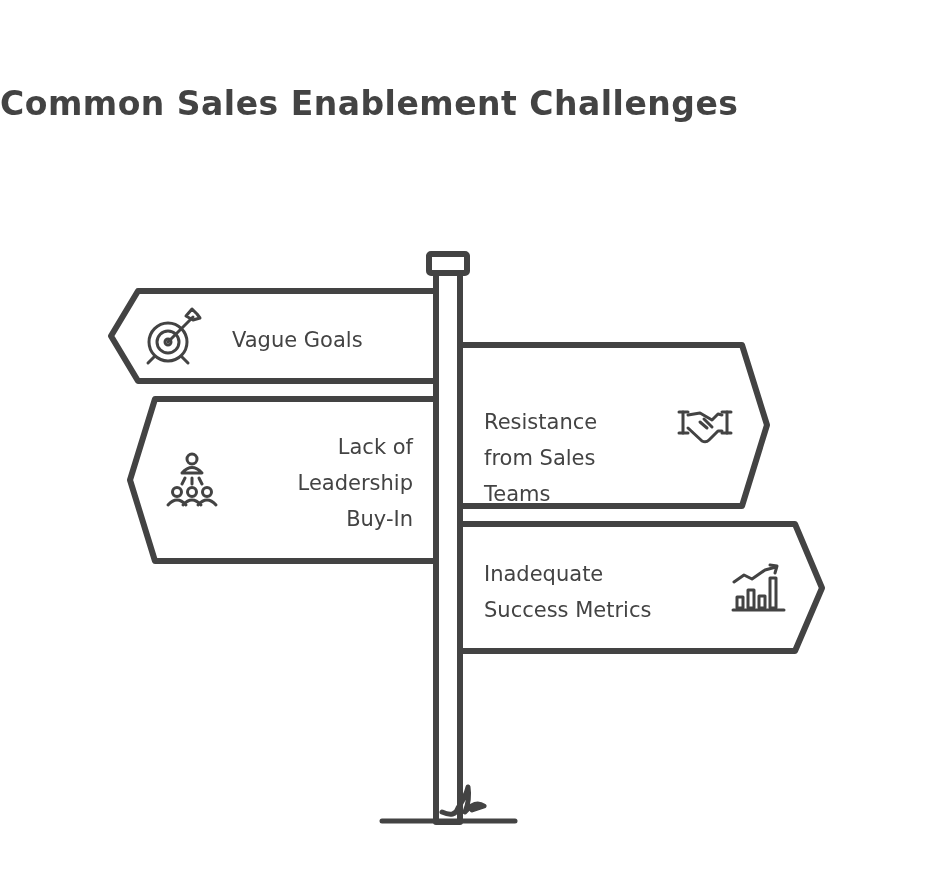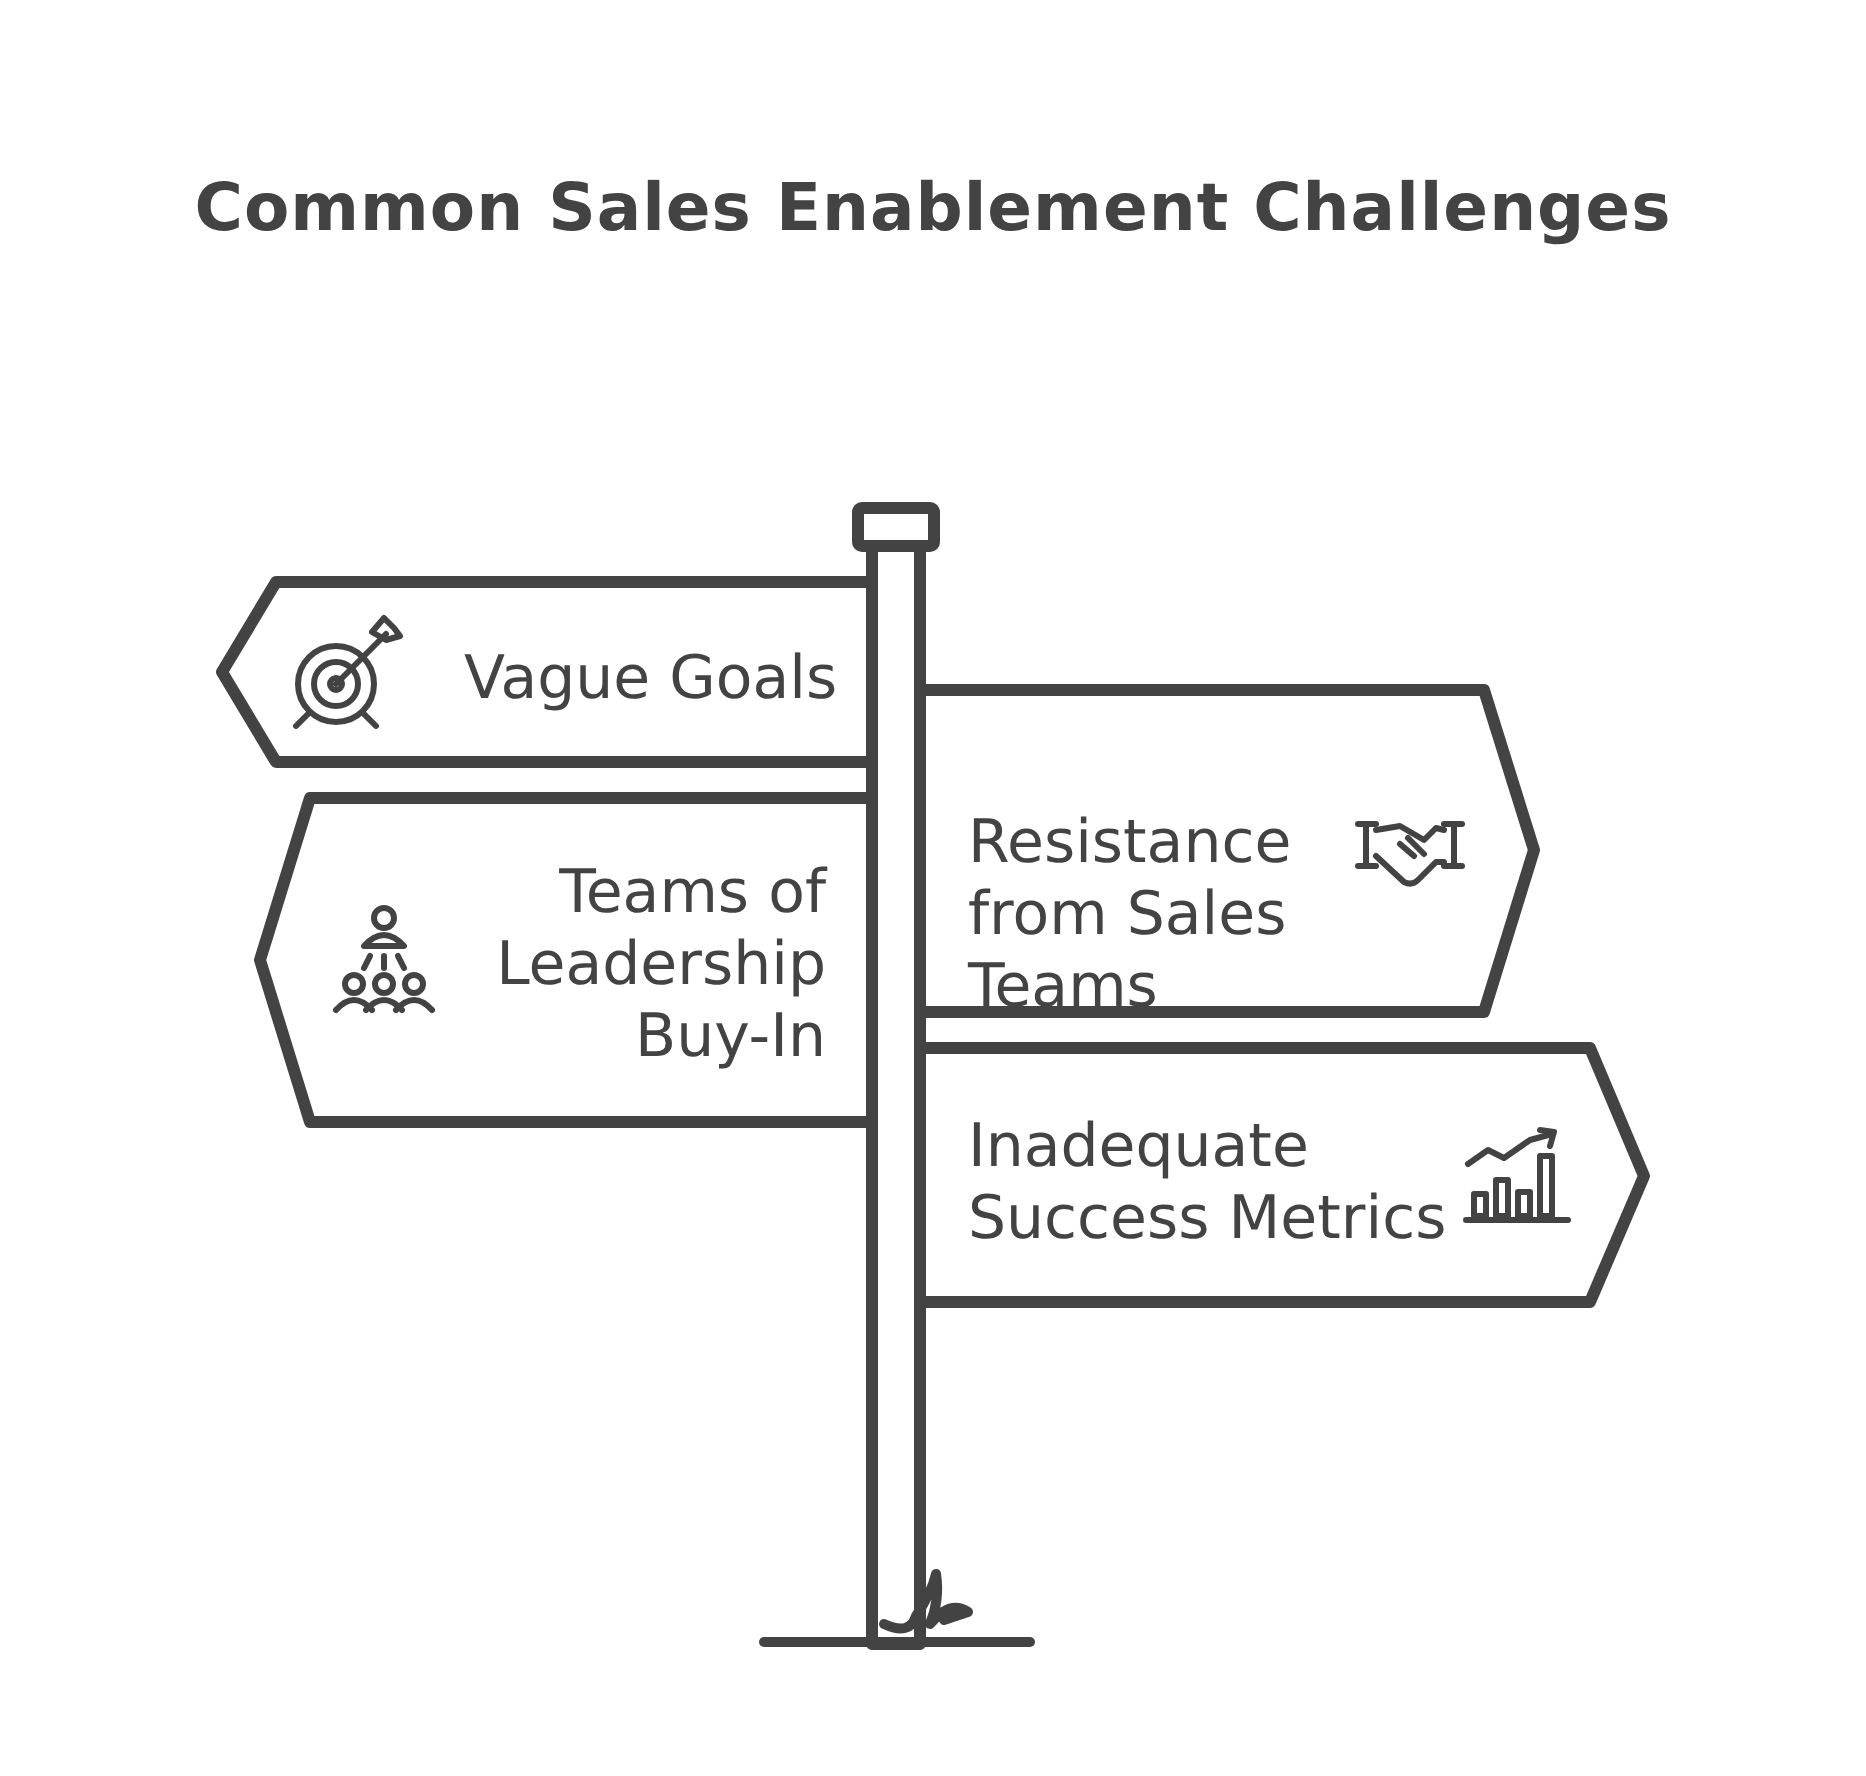--- a/index.html
+++ b/index.html
@@ -1,19 +1,19 @@
 <!DOCTYPE html>
 <html><head>
   <meta charset="utf-8">
   <style>
     html, body { margin: 0; padding: 0; background: #ffffff; }
     body { width: 933px; height: 888px; position: relative; overflow: hidden; font-family: "DejaVu Sans", sans-serif; color: #434343; }
-    .title { position: absolute; left: 0; top: 84px; width: 933px; text-align: center; font-family: "DejaVu Sans", sans-serif; font-weight: bold; font-size: 33px; color: #434343; letter-spacing: 0.5px; }
+    .title { position: absolute; left: 0; top: 84px; width: 933px; font-family: "DejaVu Sans", sans-serif; font-weight: bold; font-size: 33px; color: #434343; letter-spacing: 0.5px; }
     svg.scene { position: absolute; left: 0; top: 0; }
-    .label { position: absolute; font-family: "DejaVu Sans", sans-serif; font-size: 30px; line-height: 36px; color: #434343; white-space: pre-line; }
+    .label { position: absolute; font-family: "DejaVu Sans", sans-serif; font-size: 21px; line-height: 36px; color: #434343; white-space: pre-line; }
     .right-align { text-align: right; }
   </style>
 </head>
 <body>
 
 <div class="title">Common Sales Enablement Challenges</div>
 
 <svg class="scene" width="933" height="888" viewBox="0 0 933 888">
   <g fill="#ffffff" stroke="#434343" stroke-width="6" stroke-linejoin="round" stroke-linecap="round">
 
@@ -80,17 +80,17 @@
     <rect x="759" y="596" width="6" height="12"></rect>
     <rect x="770" y="578" width="6" height="30"></rect>
     <line x1="733" y1="610" x2="784" y2="610"></line>
   </g>
 </svg>
 
 <div class="label" style="left:232px; top:322px;">Vague Goals</div>
 <div class="label" style="left:484px; top:376px;margin-top:28px;">Resistance
 from Sales
 Teams</div>
-<div class="label right-align" style="right:520px; top:429px;">Teams of
+<div class="label right-align" style="right:520px; top:429px;">Lack of
 Leadership
 Buy-In</div>
 <div class="label" style="left:484px; top:556px;">Inadequate
 Success Metrics</div>
 
 </body></html>

